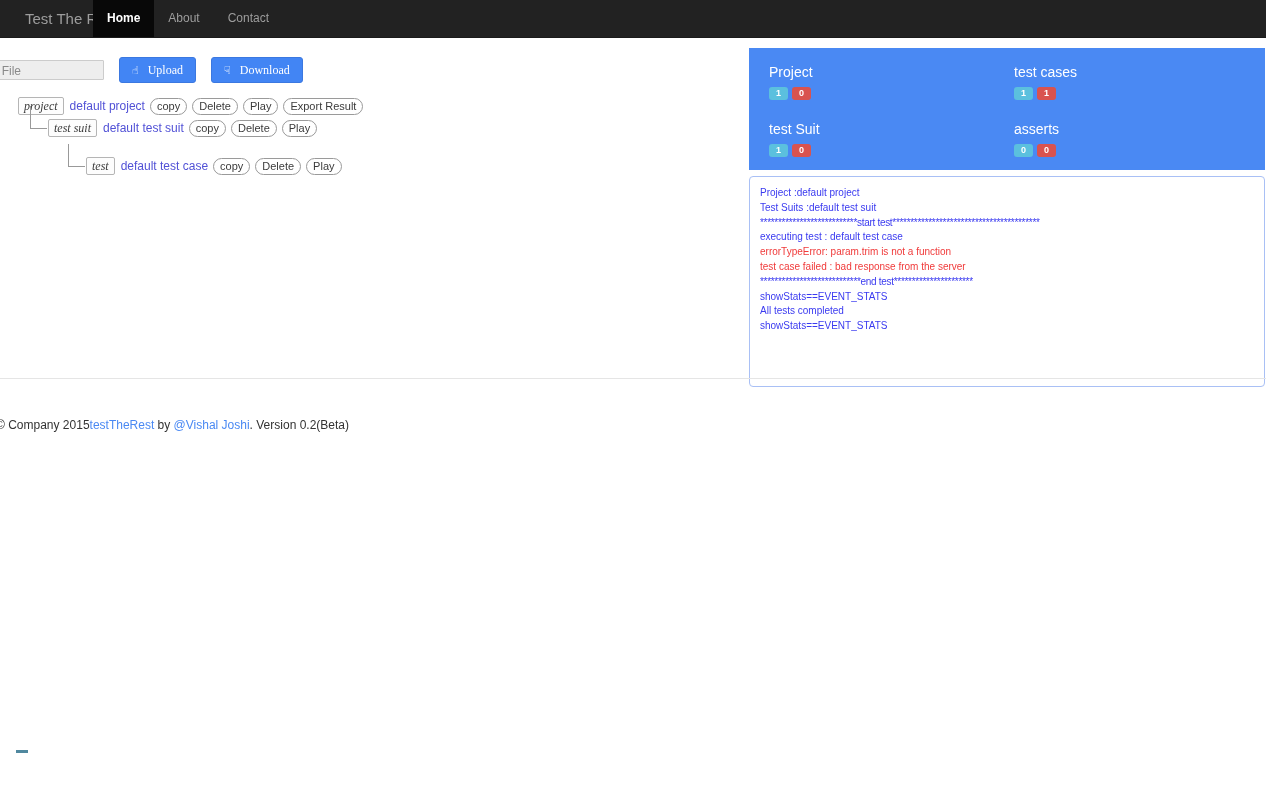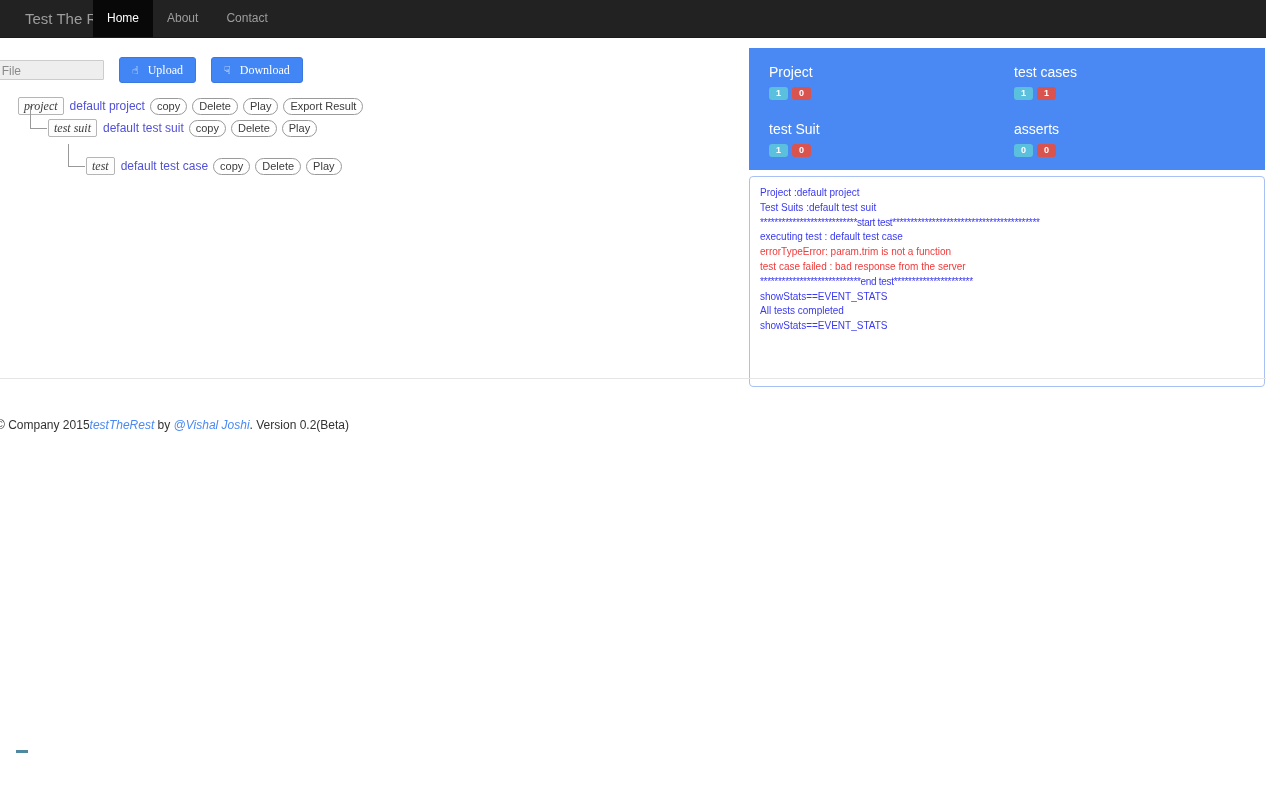--- a/index.html
+++ b/index.html
@@ -53,20 +53,21 @@
     display: block;
     height: 37px;
     line-height: 37px;
     padding: 0 14px;
     color: #9d9d9d;
     text-decoration: none;
     font-size: 12px;
   }
   .nav-list li.active {
     background: #080808;
+    font-weight: bold;
   }
   .nav-list li.active a {
     color: #ffffff;
   }
 
   
   .container {
     position: absolute;
     top: 37px;
     left: 0;
@@ -249,21 +250,20 @@
     position: absolute;
     top: 381px;
     left: -4px;
     font-size: 12px;
     color: #333333;
     white-space: nowrap;
   }
   .footer a {
     color: #4a89f3;
     text-decoration: none;
-    font-style: italic;
   }
   .stray-mark {
     position: absolute;
     top: 750px;
     left: 16px;
     width: 12px;
     height: 3px;
     background: #16607f;
     opacity: 0.75;
   }

